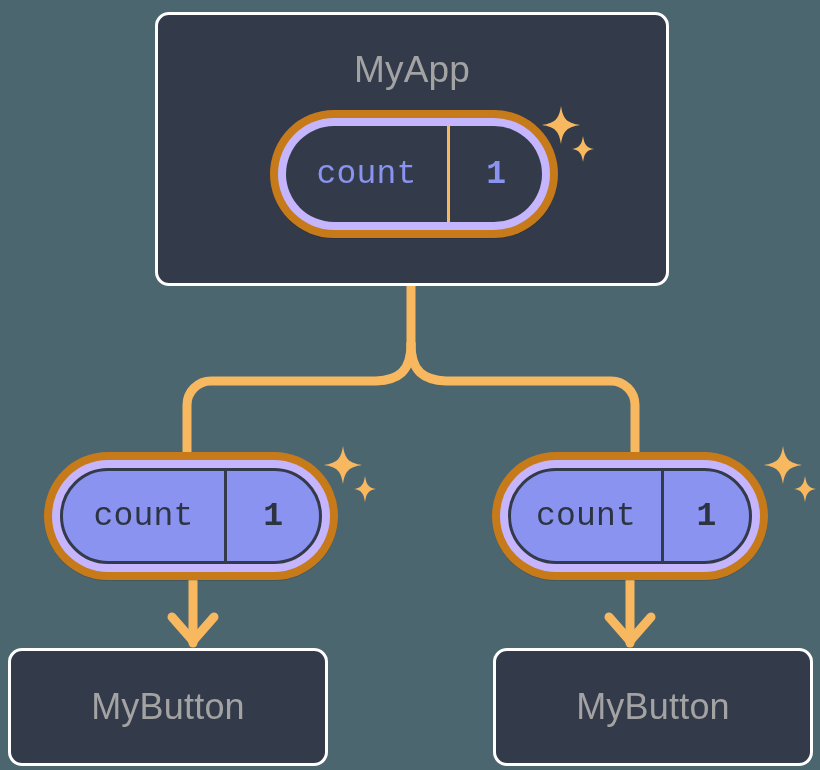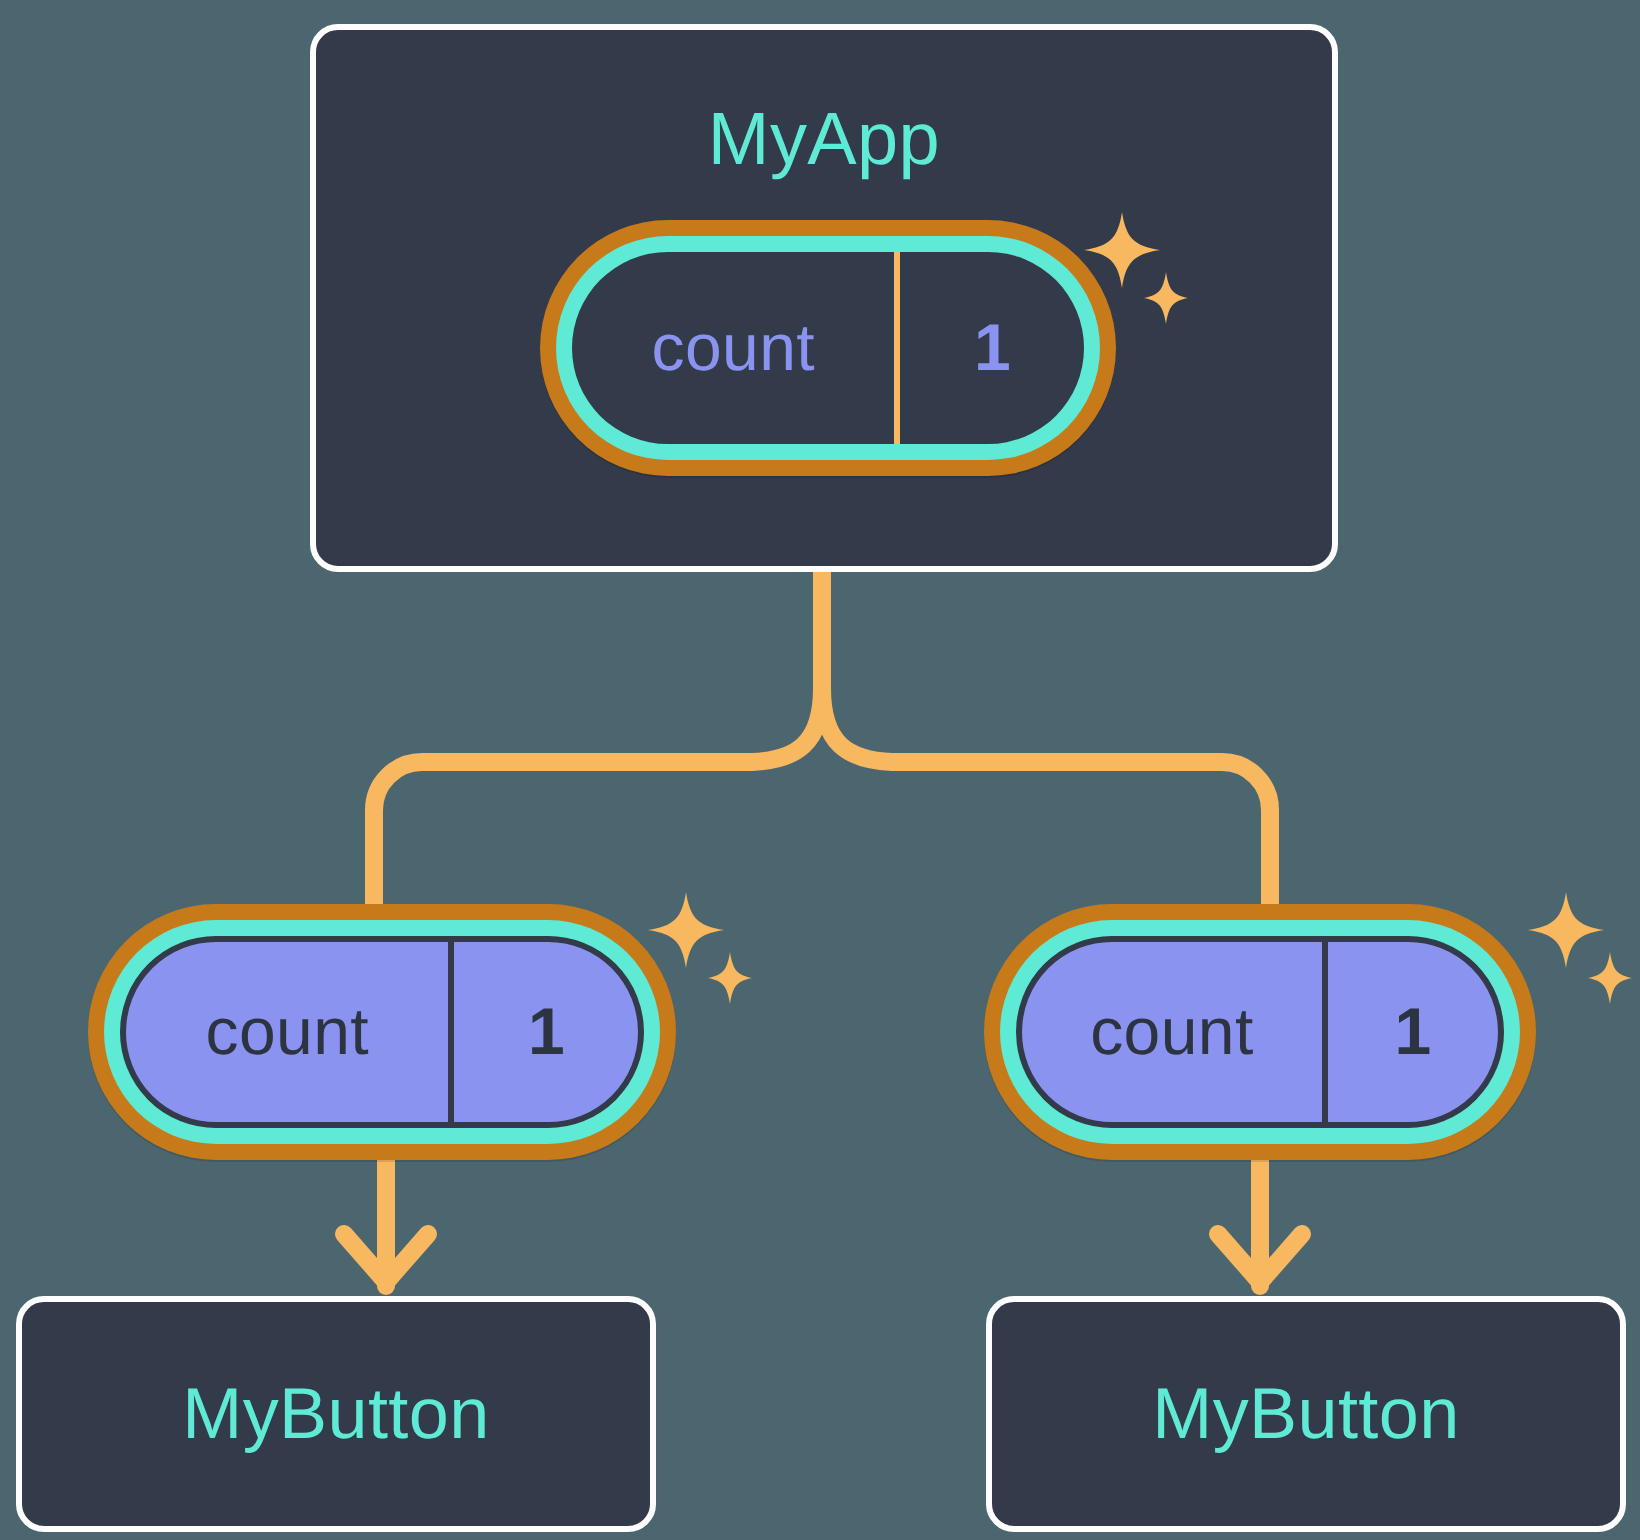--- a/index.html
+++ b/index.html
@@ -54,21 +54,21 @@
     top: 648px;
     width: 320px;
     height: 118px;
   }
 
   .card-title {
     position: absolute;
     left: 0;
     right: 0;
     text-align: center;
-    color: #5eead4;
+    color: #a3a3a3;
     font-size: 37px;
     font-weight: 400;
     letter-spacing: 0.2px;
     white-space: nowrap;
   }
   .node-card.root .card-title { top: 34px; }
   .node-card.leaf-left .card-title,
   .node-card.leaf-right .card-title {
     top: 50%;
     transform: translateY(-50%);
@@ -80,24 +80,25 @@
     position: absolute;
     box-sizing: border-box;
     border-radius: 999px;
     background: #c77a1a;               
     padding: 8px;
     filter: drop-shadow(0 1px 0 rgba(0,0,0,0.12));
   }
   .pill-inner {
     box-sizing: border-box;
     border-radius: 999px;
-    background: #5eead4;               
+    background: #c4b5fd;               
     padding: 8px;
     height: 100%;
     width: 100%;
+    font-family: Liberation Mono, monospace;
   }
   .pill-body {
     box-sizing: border-box;
     border-radius: 999px;
     height: 100%;
     width: 100%;
     display: flex;
     align-items: stretch;
     overflow: hidden;
   }

